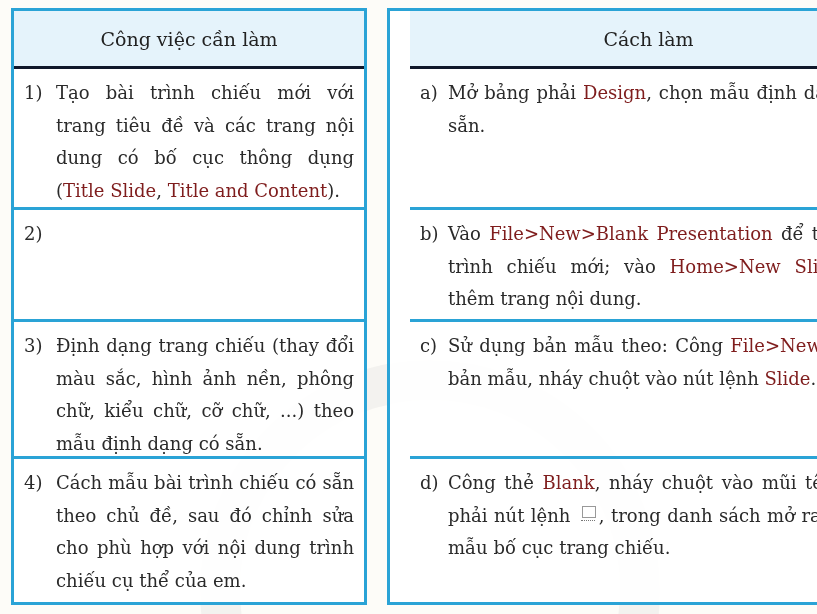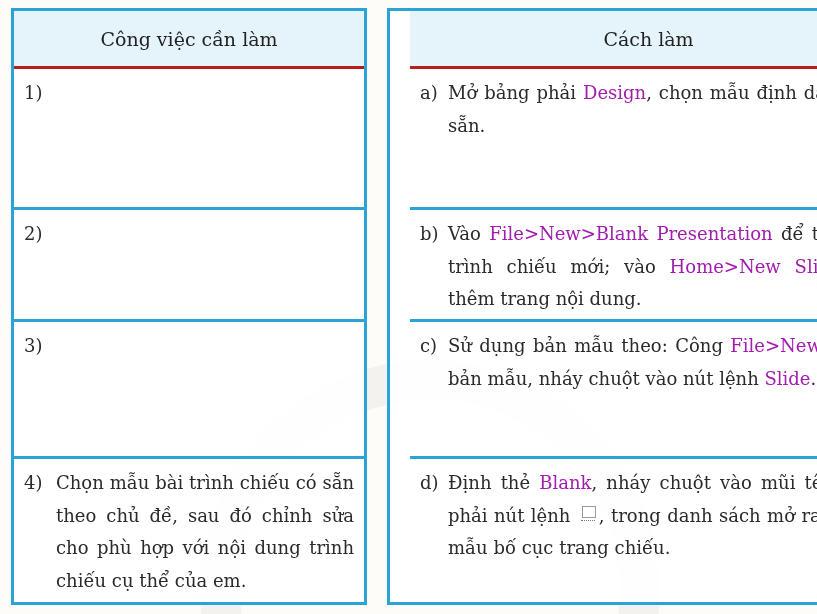--- a/index.html
+++ b/index.html
@@ -18,38 +18,38 @@
   .tbl {
     position: absolute; top: 8px;
     border: 3px solid #2aa3d6;
     box-sizing: border-box;
     background: rgba(255,255,255,0.92);
   }
   .tbl.left { left: 11px; width: 356px; height: 597px; }
   .tbl.right { left: 387px; width: 503px; height: 597px; padding-left: 20px; }
   .hdr {
     height: 58px; background: #e5f3fb;
-    border-bottom: 3px solid #b91c1c;
+    border-bottom: 3px solid #0f172a;
     display: flex; align-items: center; justify-content: center;
     font-size: 19px; color: #222; box-sizing: border-box;
   }
   .row {
     border-bottom: 3px solid #2aa3d6; box-sizing: border-box;
     padding: 8px 10px 0 10px; font-size: 18px; line-height: 32.5px; color: #2a2a2a;
     display: flex;
   }
   .row:last-child { border-bottom: none; }
   .r1 { height: 141px; }
   .r2 { height: 112px; }
   .r3 { height: 137px; }
   .r4 { height: 143px; }
   .num { flex: 0 0 auto; width: 32px; }
   .txt { flex: 1; text-align: justify; }
   .right .num { width: 28px; }
-  .hl { color: #a21caf; }
+  .hl { color: #7f1d1d; }
   .icon-slide {
     display: inline-block; width: 18px; height: 20px; vertical-align: -4px;
     position: relative; margin: 0 2px;
   }
   .icon-slide::before {
     content: ""; position: absolute; left: 3px; top: 0; width: 12px; height: 10px;
     border: 1px solid #999; background: #fff;
   }
   .icon-slide::after {
     content: ""; position: absolute; left: 2px; top: 14px; width: 14px; height: 2px;
@@ -58,44 +58,46 @@
 </style>
 </head>
 <body>
 
 <div class="watermark"></div>
 
 <div class="tbl left">
   <div class="hdr">Công việc cần làm</div>
   <div class="row r1">
     <span class="num">1)</span>
+    <span class="txt"><span>Tạo bài trình chiếu mới với trang tiêu đề và các trang nội dung có bố cục thông dụng (</span><span class="hl">Title Slide</span><span>, </span><span class="hl">Title and Content</span><span>).</span></span>
   </div>
   <div class="row r2">
     <span class="num">2)</span>
   </div>
   <div class="row r3">
     <span class="num">3)</span>
+    <span class="txt"><span>Định dạng trang chiếu (thay đổi màu sắc, hình ảnh nền, phông chữ, kiểu chữ, cỡ chữ, ...) theo mẫu định dạng có sẵn.</span></span>
   </div>
   <div class="row r4">
     <span class="num">4)</span>
-    <span class="txt"><span>Chọn mẫu bài trình chiếu có sẵn theo chủ đề, sau đó chỉnh sửa cho phù hợp với nội dung trình chiếu cụ thể của em.</span></span>
+    <span class="txt"><span>Cách mẫu bài trình chiếu có sẵn theo chủ đề, sau đó chỉnh sửa cho phù hợp với nội dung trình chiếu cụ thể của em.</span></span>
   </div>
 </div>
 
 <div class="tbl right">
   <div class="hdr">Cách làm</div>
   <div class="row r1">
     <span class="num">a)</span>
     <span class="txt"><span>Mở bảng phải </span><span class="hl">Design</span><span>, chọn mẫu định dạng có sẵn.</span></span>
   </div>
   <div class="row r2">
     <span class="num">b)</span>
     <span class="txt"><span>Vào </span><span class="hl">File&gt;New&gt;Blank Presentation</span><span> để tạo bài trình chiếu mới; vào </span><span class="hl">Home&gt;New Slide</span><span> để thêm trang nội dung.</span></span>
   </div>
   <div class="row r3">
     <span class="num">c)</span>
     <span class="txt"><span>Sử dụng bản mẫu theo: Công </span><span class="hl">File&gt;New</span><span>, chọn bản mẫu, nháy chuột vào nút lệnh </span><span class="hl">Slide</span><span>.</span></span>
   </div>
   <div class="row r4">
     <span class="num">d)</span>
-    <span class="txt"><span>Định thẻ </span><span class="hl">Blank</span><span>, nháy chuột vào mũi tên bên phải nút lệnh </span><span class="icon-slide"></span><span>, trong danh sách mở ra, chọn mẫu bố cục trang chiếu.</span></span>
+    <span class="txt"><span>Công thẻ </span><span class="hl">Blank</span><span>, nháy chuột vào mũi tên bên phải nút lệnh </span><span class="icon-slide"></span><span>, trong danh sách mở ra, chọn mẫu bố cục trang chiếu.</span></span>
   </div>
 </div>
 
 </body></html>

